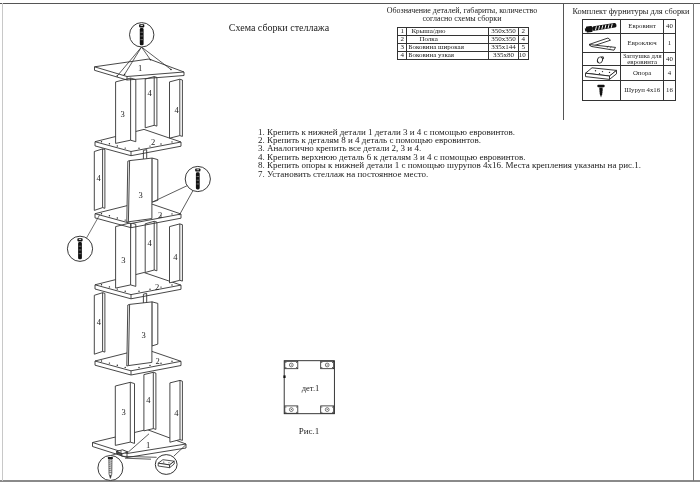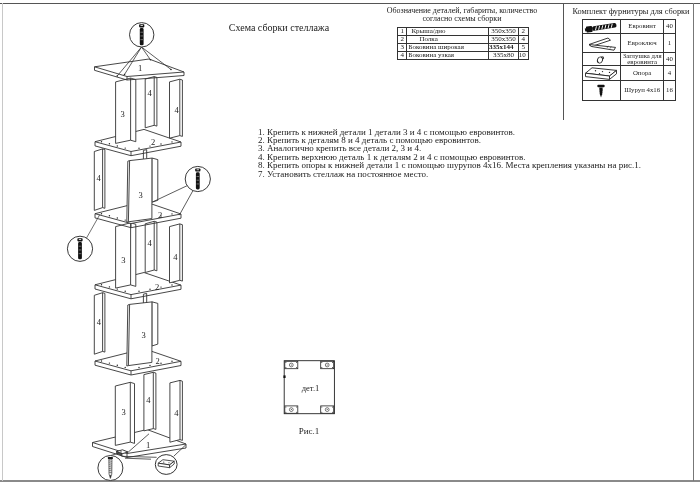--- a/index.html
+++ b/index.html
@@ -36,21 +36,21 @@
         </tr>
     <tr style="height:7.4px;">
           <td style="text-align:center;">2</td>
           <td style="padding-left:12px;">Полка</td>
           <td style="text-align:center;">350х350</td>
           <td style="text-align:center;">4</td>
         </tr>
     <tr style="height:7.4px;">
           <td style="text-align:center;">3</td>
           <td style="padding-left:1px;">Боковина широкая</td>
-          <td style="font-weight:bold;">335х144</td>
+          <td style="text-align:center;">335х144</td>
           <td style="text-align:center;">5</td>
         </tr>
     <tr style="height:7.4px;">
           <td style="text-align:center;">4</td>
           <td style="padding-left:1px;">Боковина узкая</td>
           <td style="text-align:center;">335х80</td>
           <td style="text-align:left;">10</td>
         </tr>
   </tbody>
     </table>
@@ -126,21 +126,21 @@
           <td style="text-align:center;">Шуруп 4х16</td>
           <td style="text-align:center;">16</td>
         </tr>
   </tbody>
     </table>
 
   <div class="abs" style="left:258px;top:127.6px;font-size:9px;line-height:8.4px;white-space:nowrap;">
     <div>1. Крепить к нижней детали 1 детали 3 и 4 с помощью евровинтов.</div>
     <div>2. Крепить к деталям 8 и 4 деталь с помощью евровинтов.</div>
     <div>3. Аналогично крепить все детали 2, 3 и 4.</div>
-    <div>4. Крепить верхнюю деталь 1 к деталям 2 и 4 с помощью евровинтов.</div>
+    <div>4. Крепить верхнюю деталь 6 к деталям 3 и 4 с помощью евровинтов.</div>
     <div>8. Крепить опоры к нижней детали 1 с помощью шурупов 4х16. Места крепления указаны на рис.1.</div>
     <div>7. Установить стеллаж на постоянное место.</div>
   </div>
 
   <svg class="abs" style="left:0;top:0;" width="260" height="489" viewBox="0 0 260 489">
 
 <g>
         <path d="M92.5,442.5 L147,429.5 L186,444 L127,453.5 Z" fill="#fff" stroke="#333" stroke-width="0.9"></path>
         <path d="M92.5,446.5 L127,457.5 L186,448 " fill="none" stroke="#333" stroke-width="0.9"></path>
         <line x1="92.5" y1="442.5" x2="92.5" y2="446.5" stroke="#333" stroke-width="0.9"></line>

